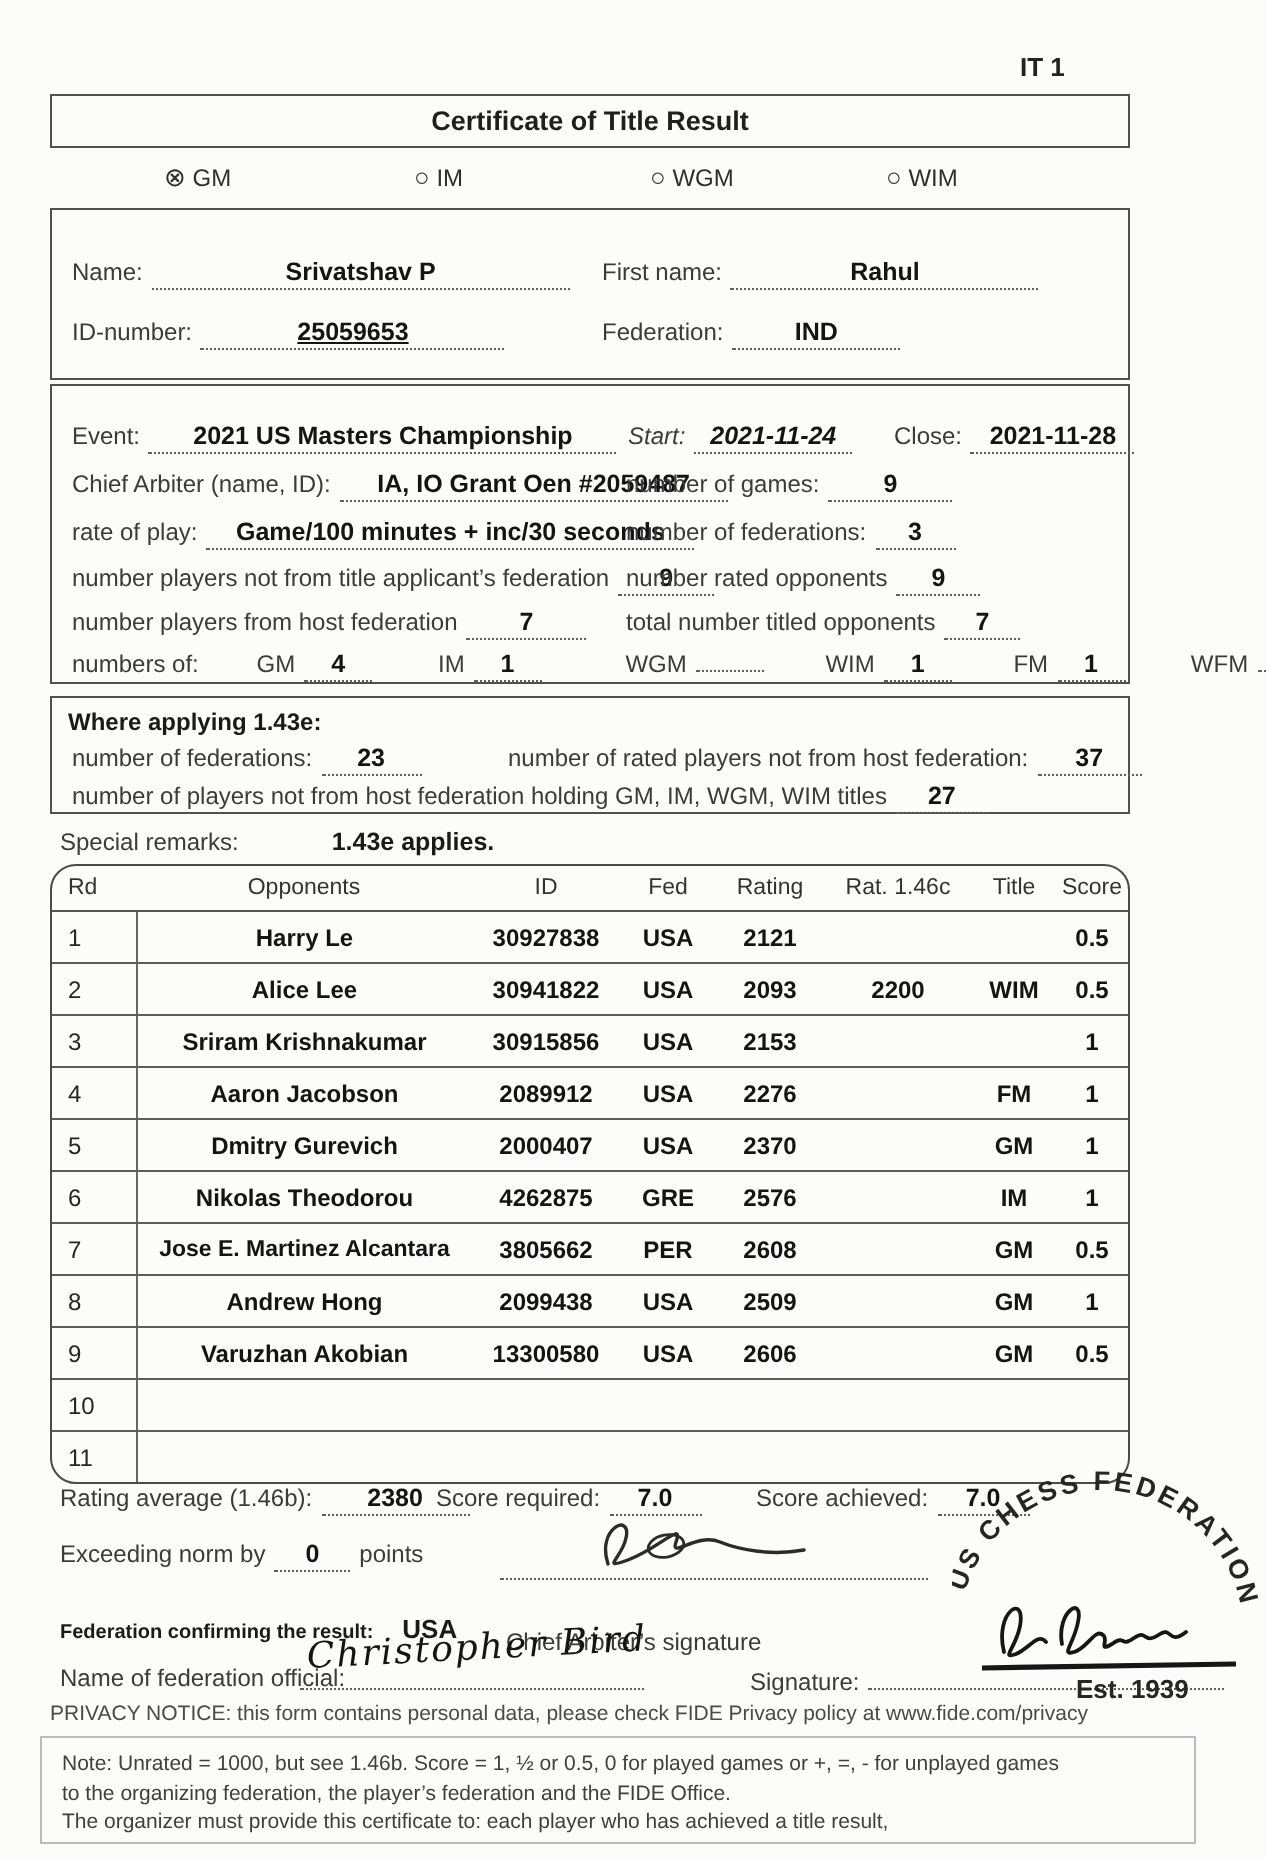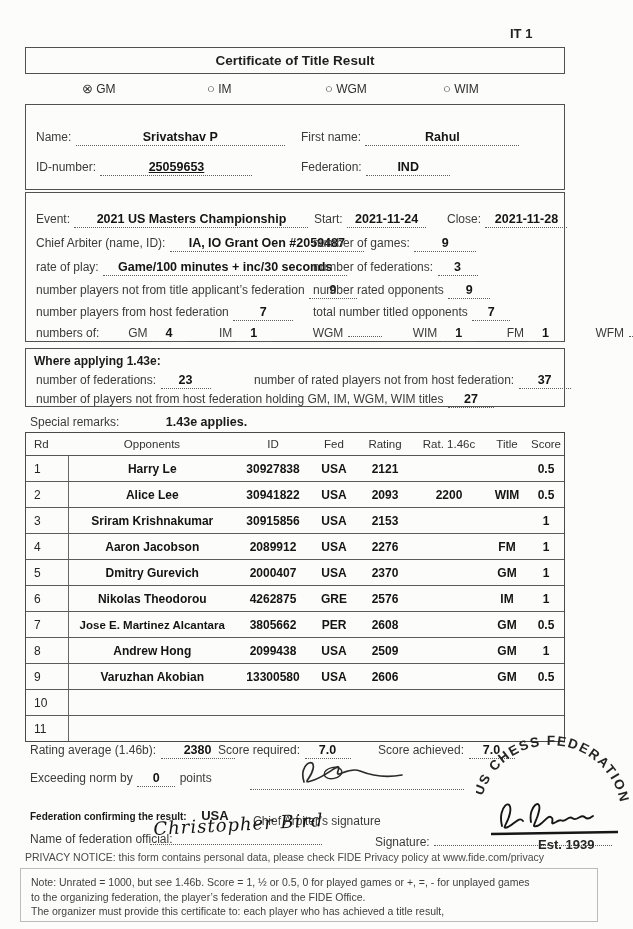--- a/index.html
+++ b/index.html
@@ -14,21 +14,21 @@
     display:inline-block; border-bottom:1.3px dotted #5f5f5f;
     font-weight:bold; color:#141414; font-size:12.5px; text-align:center;
     line-height:1.05; padding:0 2px 1px; vertical-align:baseline;
   }
   .bold { font-weight:bold; color:#1a1a1a; }
   .it1 { font-size:13px; font-weight:bold; color:#222; }
   .doc-title { font-size:13.5px; font-weight:bold; color:#1f1f1f; text-align:center; line-height:25px; }
   .radio { font-size:12px; color:#2e2e2e; }
   .radio .mark { font-size:13px; }
   
-  #opp-table { position:absolute; left:25px; top:432px; }
+  #opp-table { position:absolute; left:25px; top:432px;border-radius:13px; }
   table { border-collapse:collapse; width:538px; table-layout:fixed; }
   table, tr, td, th { border:0; }
   .tbl-wrap { border:1.5px solid #4a4a4a; }
   th { font-weight:normal; font-size:11.5px; color:#333; height:20px; border-bottom:1.2px solid #555; }
   td { height:23px; font-size:12px; border-bottom:1px solid #5c5c5c; text-align:center; }
   tr:last-child td { border-bottom:0; }
   td.c-rd { text-align:left; padding-left:8px; color:#252525; border-right:1px solid #676767; }
   td.v { font-weight:bold; color:#141414; }
   
   .handwrite {
@@ -89,21 +89,21 @@
       <span class="lbl">Federation:</span>
       <span class="val" style="min-width:80px;">IND</span>
     </div>
   </div>
 
   <div class="box" style="left:25px; top:192px; width:538px; height:148px;">
     <div class="abs" style="left:10px; top:16px;">
       <span class="lbl">Event:</span>
       <span class="val" style="min-width:230px;">2021 US Masters Championship</span>
     </div>
-    <div class="abs" style="left:288px; top:16px;">
+    <div class="abs" style="left:288px; top:16px;font-style:italic;">
       <span class="lbl">Start:</span>
       <span class="val" style="min-width:75px;">2021-11-24</span>
     </div>
     <div class="abs" style="left:403px; top:16px;margin-left:18px;">
       <span class="lbl">Close:</span>
       <span class="val" style="min-width:78px;">2021-11-28</span>
     </div>
 
     <div class="abs" style="left:10px; top:40px;">
       <span class="lbl">Chief Arbiter (name, ID):</span>

